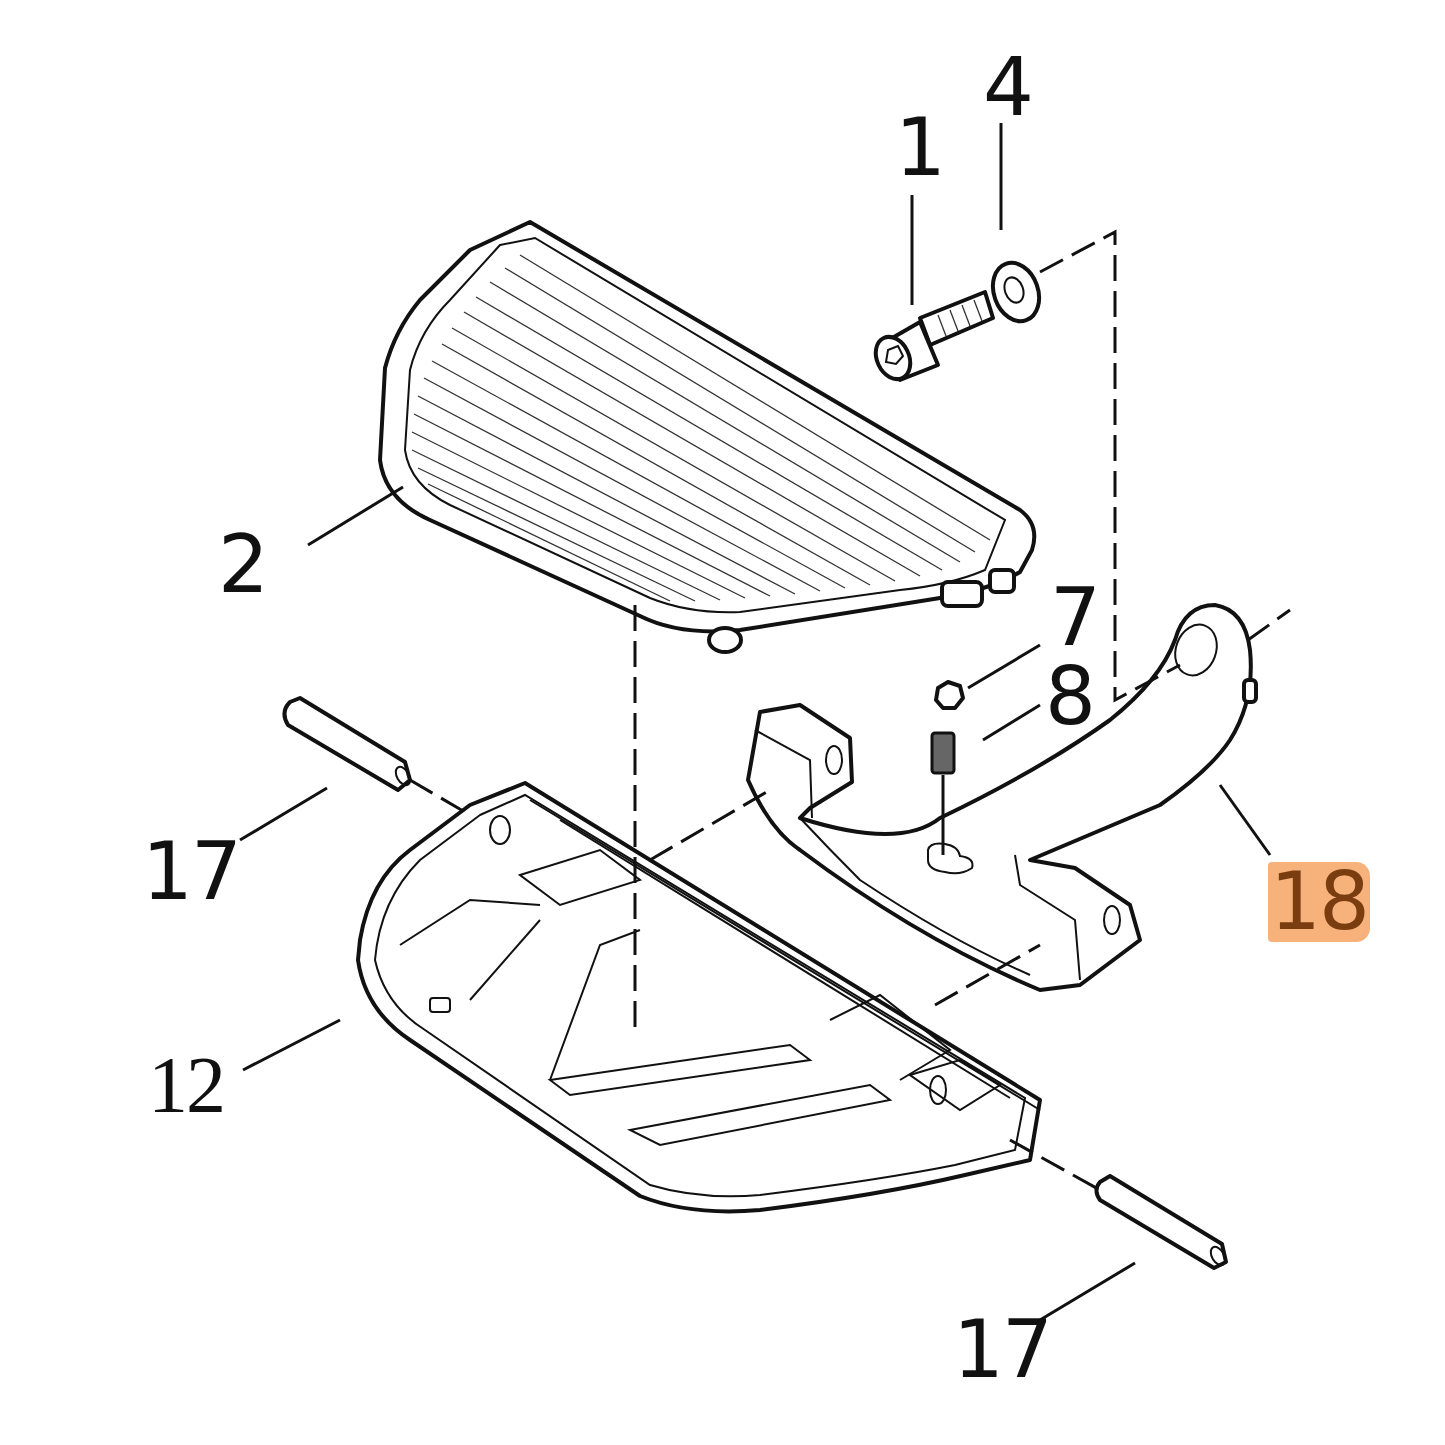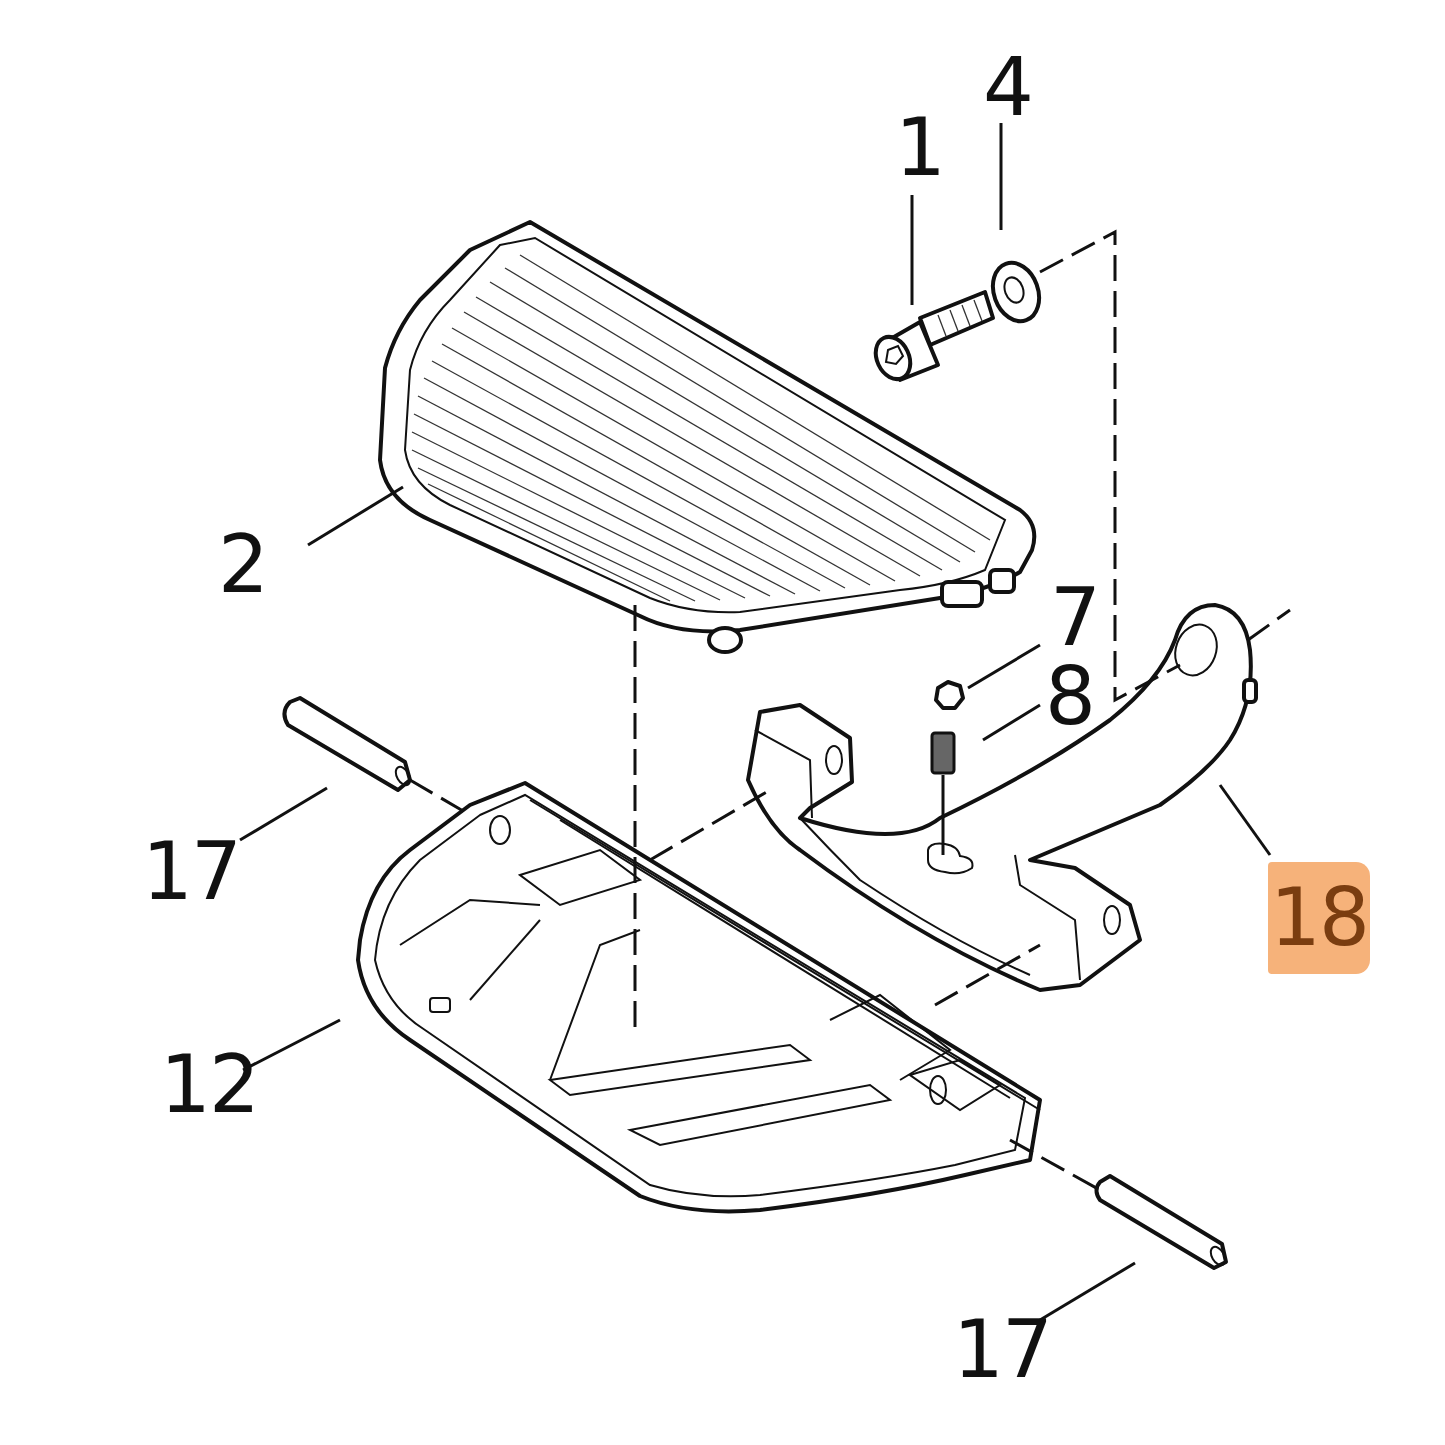--- a/index.html
+++ b/index.html
@@ -1,19 +1,19 @@
 <!DOCTYPE html>
 <html><head>
 <meta charset="utf-8">
 <style>
   html, body { margin: 0; padding: 0; background: #ffffff; }
   body { width: 1445px; height: 1445px; position: relative; overflow: hidden; font-family: "DejaVu Sans", sans-serif; }
   #diagram { position: absolute; left: 0; top: 0; width: 1445px; height: 1445px; }
   .callout { position: absolute; font-family: "DejaVu Sans", sans-serif; font-size: 80px; line-height: 1; color: #111; letter-spacing: -2px; }
-  .callout.hl { background: #f6b27a; color: #7a3d10; border-radius: 4px 14px 14px 4px; padding: 16px 2px; }
+  .callout.hl { background: #f6b27a; color: #7a3d10; border-radius: 4px 14px 14px 4px; padding: 0 2px; }
   svg .o { fill: #fff; stroke: #111; stroke-width: 4; stroke-linejoin: round; stroke-linecap: round; }
   svg .t { fill: none; stroke: #111; stroke-width: 2; }
   svg .th { fill: none; stroke: #333; stroke-width: 1.3; }
   svg .lead { stroke: #111; stroke-width: 3; fill: none; }
   svg .dash { stroke: #111; stroke-width: 3; fill: none; stroke-dasharray: 26 10; }
 </style>
 </head>
 <body>
 
 <svg id="diagram" viewBox="0 0 1445 1445" xmlns="http://www.w3.org/2000/svg">
@@ -129,16 +129,16 @@
     <line class="lead" x1="1040" y1="1320" x2="1135" y2="1263"></line>
     <line class="lead" x1="1220" y1="785" x2="1270" y2="855"></line>
   </g>
 </svg>
 
 <div class="callout" style="left:895px;top:108px;">1</div>
 <div class="callout" style="left:983px;top:48px;">4</div>
 <div class="callout" style="left:1050px;top:578px;">7</div>
 <div class="callout" style="left:1045px;top:657px;">8</div>
 <div class="callout" style="left:218px;top:525px;">2</div>
-<div class="callout" style="left:160px;top:1045px;">12</div>
+<div class="callout" style="left:148px;top:1045px;font-family:Liberation Serif, serif;">12</div>
 <div class="callout" style="left:142px;top:832px;">17</div>
 <div class="callout" style="left:953px;top:1310px;">17</div>
 <div class="callout hl" style="left:1268px;top:862px;">18</div>
 
 </body></html>

